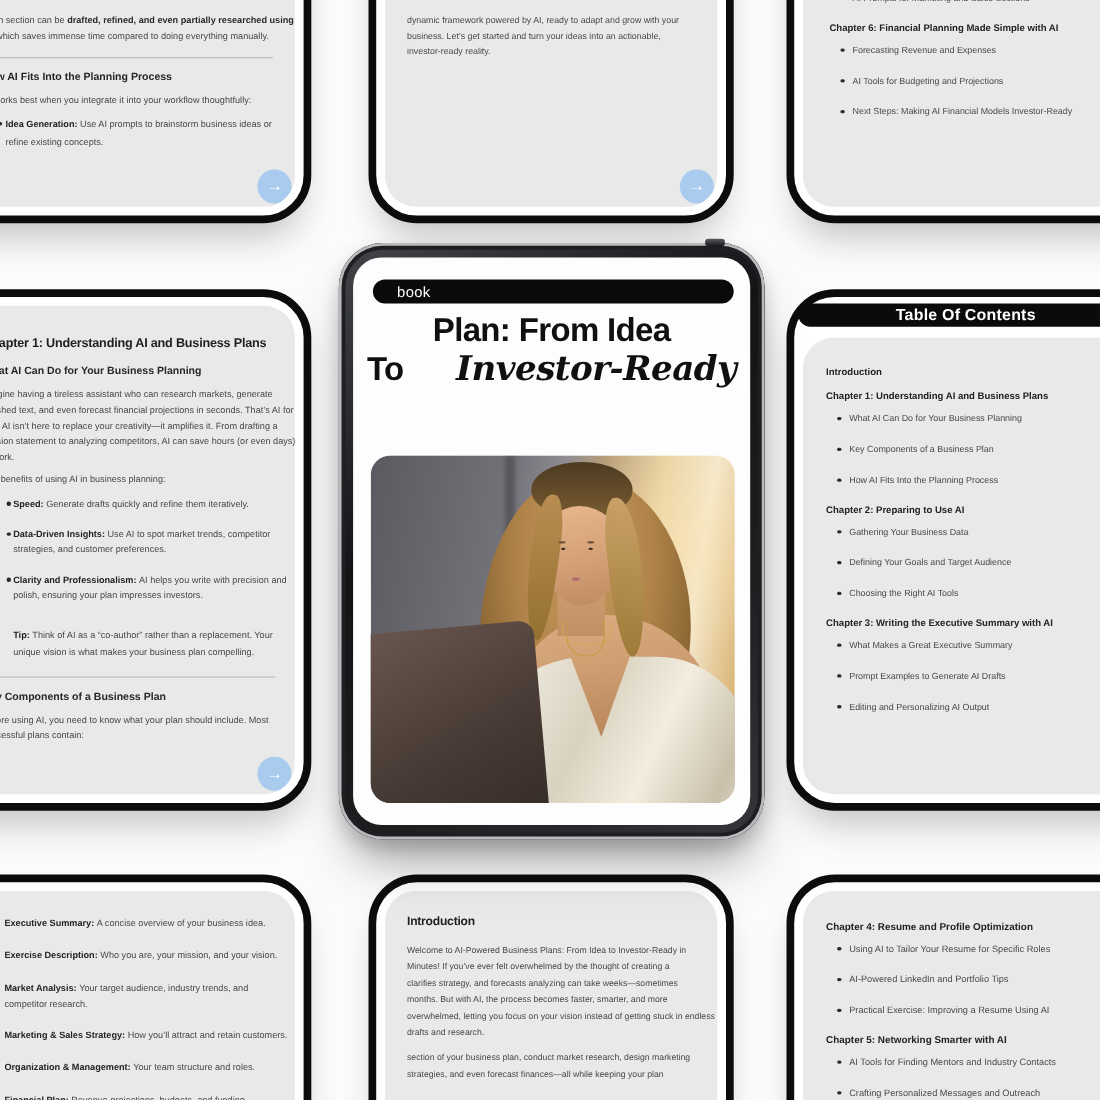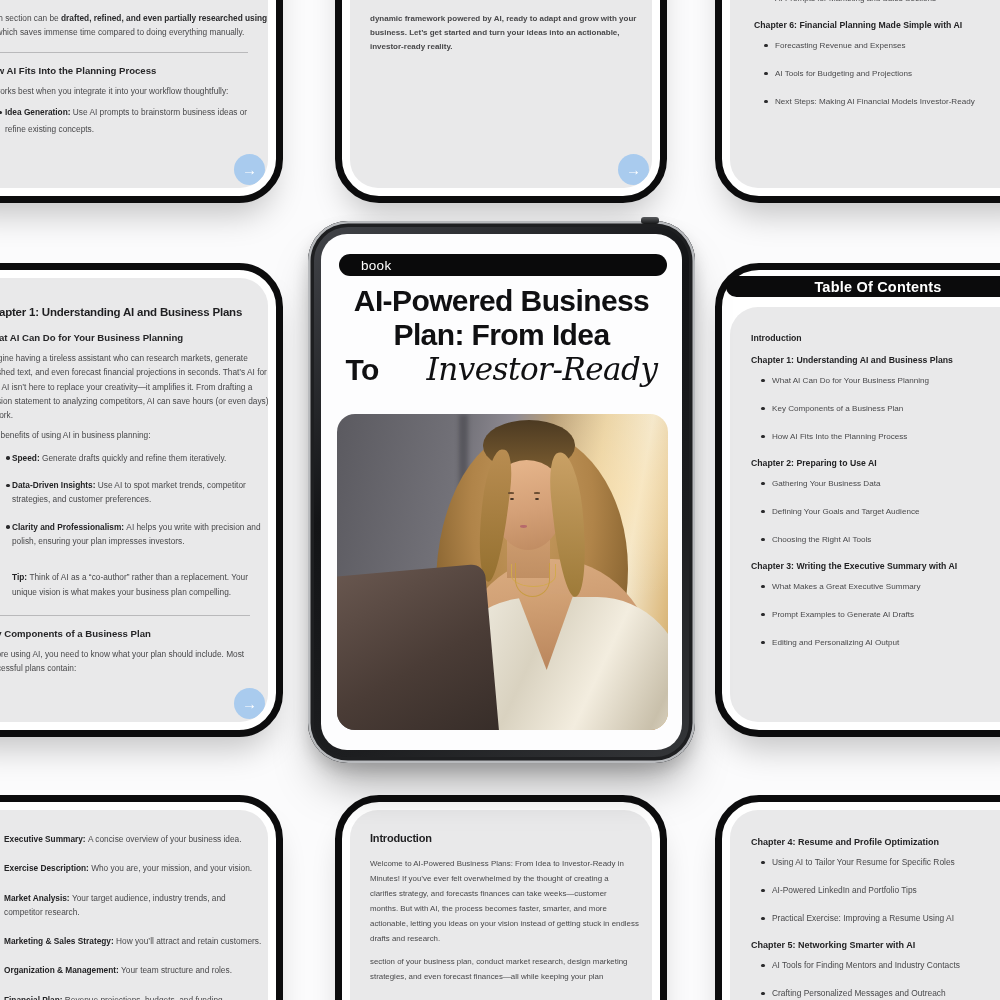--- a/index.html
+++ b/index.html
@@ -44,21 +44,21 @@
   #t-ml{left:-62px;top:263px;width:345px;height:474px;}
   #t-ml .content{left:31px;right:18px;top:28px;}
 
   #t-bl{left:-62px;top:795px;width:345px;height:420px;}
   #t-bl .content{left:23px;right:14px;top:22px;}
   #t-bl .b-start{margin-bottom:15px;}
   #t-bl .cont{margin-top:-15px;margin-bottom:15px;}
 
   #t-tc{left:335px;top:-362px;width:332px;height:565px;}
   #t-tc .content{left:20px;right:16px;bottom:134px;}
-  #t-tc .bl{font-size:8px;line-height:14px;font-weight:bold;}
+  #t-tc .bl{font-size:8px;line-height:14px;}
 
   #t-bc{left:335px;top:795px;width:332px;height:420px;}
   #t-bc .content{left:20px;right:16px;top:22px;}
   #t-bc .h1{font-size:11px;margin-bottom:12px;}
   #t-bc .bl{font-size:7.9px;line-height:15.1px;white-space:nowrap;}
 
   #t-tr{left:715px;top:-362px;width:345px;height:565px;}
   #t-tr .content{left:24px;right:12px;bottom:65px;}
 
   #t-mr{left:715px;top:263px;width:345px;height:474px;}
@@ -77,21 +77,21 @@
         background:linear-gradient(145deg,#43454a,#131416 38%,#1d1e20 70%,#35373a);
         box-shadow:inset 0 0 0 2.5px #b8babd,inset 0 0 0 6px #1e1f21,
                    0 30px 45px -12px rgba(0,0,0,.35),0 8px 16px rgba(0,0,0,.15);}
   .pwr{position:absolute;top:-4px;right:36px;width:18px;height:7px;border-radius:3px;
        background:linear-gradient(#5a5c5f,#151617);}
   .ipad-screen{position:absolute;inset:13px;background:#fdfdfe;border-radius:26px;overflow:hidden;}
   .badge{position:absolute;top:20px;left:18px;right:15px;height:22px;background:#0a0a0b;border-radius:12px;
          color:#fff;font-size:13.5px;display:flex;align-items:center;padding-left:22px;box-sizing:border-box;letter-spacing:.3px;}
   .title{position:absolute;top:50px;left:0;right:0;text-align:center;color:#101012;
          font-weight:bold;font-size:30px;line-height:34px;letter-spacing:-.6px;}
-  .title .serif{font-family:"DejaVu Serif","Liberation Serif",serif;font-style:italic;font-weight:400;font-size:31px;letter-spacing:-.5px;margin-left:40px;}
+  .title .serif{font-family:"DejaVu Serif","Liberation Serif",serif;font-style:italic;font-weight:700;font-size:31px;letter-spacing:-.5px;margin-left:40px;}
 
   
   .photo{position:absolute;left:16px;right:14px;top:180px;height:316px;border-radius:18px;overflow:hidden;}
   .ph{position:absolute;}
   .ph-bg{inset:0;background:linear-gradient(100deg,#5b5a60 0%,#737279 34%,#8f8b93 46%,#b99f78 56%,#e9d3a6 70%,#f4e9cf 82%,#dfbe85 93%,#c9a35e 100%);}
   .ph-mullion{left:37%;top:0;width:9px;height:100%;background:rgba(42,42,48,.38);filter:blur(2px);}
   .ph-glow{left:55%;top:-10%;width:60%;height:70%;background:radial-gradient(ellipse at center,rgba(255,226,170,.45),rgba(255,226,170,0) 70%);}
   .ph-hair{left:30%;top:5%;width:58%;height:88%;border-radius:48% 52% 46% 54%/56% 50% 50% 44%;
            background:radial-gradient(ellipse at 50% 28%,#c79c60 0%,#b08449 45%,#8c6733 75%,#74521f 100%);}
   .ph-hairtop{left:44%;top:2%;width:28%;height:16%;border-radius:50%;background:linear-gradient(#4c3a22,#7a5c30);}
@@ -199,23 +199,23 @@
       </button>
   </div>
 </div>
 
 <div class="tablet" id="t-bc">
   <div class="card">
     <div class="content">
         <div class="h1">Introduction</div>
         <div class="bl">Welcome to AI-Powered Business Plans: From Idea to Investor-Ready in</div>
         <div class="bl">Minutes! If you’ve ever felt overwhelmed by the thought of creating a</div>
-        <div class="bl">clarifies strategy, and forecasts finances can take weeks—customer</div>
+        <div class="bl">clarifies strategy, and forecasts analyzing can take weeks—sometimes</div>
         <div class="bl">months. But with AI, the process becomes faster, smarter, and more</div>
-        <div class="bl">actionable, letting you ideas on your vision instead of getting stuck in endless</div>
+        <div class="bl">overwhelmed, letting you focus on your vision instead of getting stuck in endless</div>
         <div class="bl">drafts and research.</div>
         <div style="height: 7px;"></div>
         <div class="bl">section of your business plan, conduct market research, design marketing</div>
         <div class="bl">strategies, and even forecast finances—all while keeping your plan</div>
       </div>
   </div>
 </div>
 
 <div class="tablet" id="t-tr">
   <div class="card">
@@ -262,21 +262,20 @@
         <div class="toc-item"><span class="dot"></span><span>Crafting Personalized Messages and Outreach</span></div>
       </div>
   </div>
 </div>
 
 <div id="ipad">
   <div class="pwr"></div>
   <div class="ipad-screen">
     <div class="badge">book</div>
     <div class="title">
-      <div>AI-Powered Business</div>
       <div>Plan: From Idea</div>
       <div><span>To </span><span class="serif">Investor-Ready</span></div>
     </div>
     <div class="photo">
       <div class="ph ph-bg"></div>
       <div class="ph ph-mullion"></div>
       <div class="ph ph-glow"></div>
       <div class="ph ph-hair"></div>
       <div class="ph ph-hairtop"></div>
       <div class="ph ph-chest"></div>

